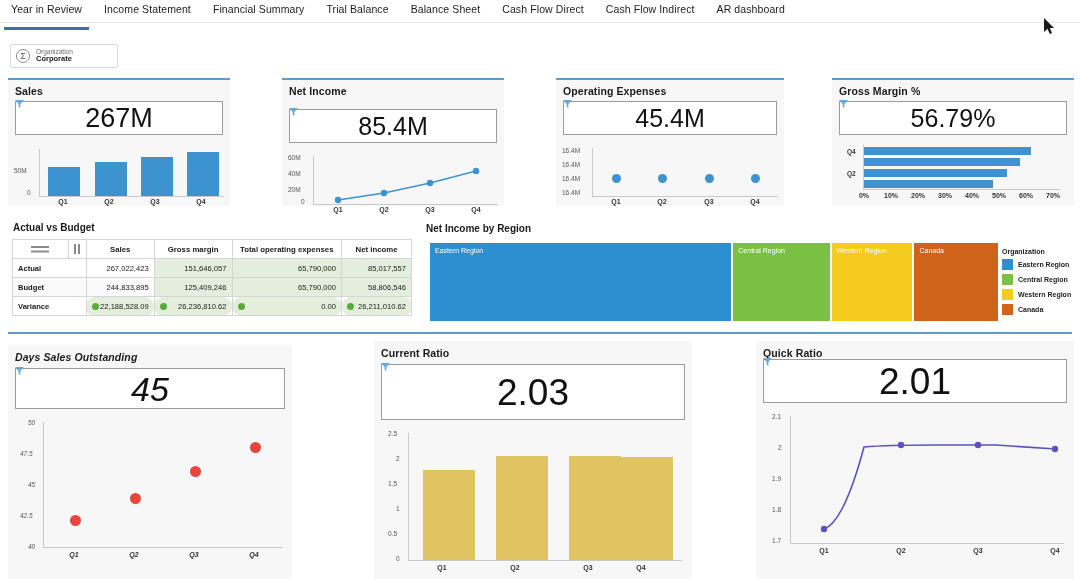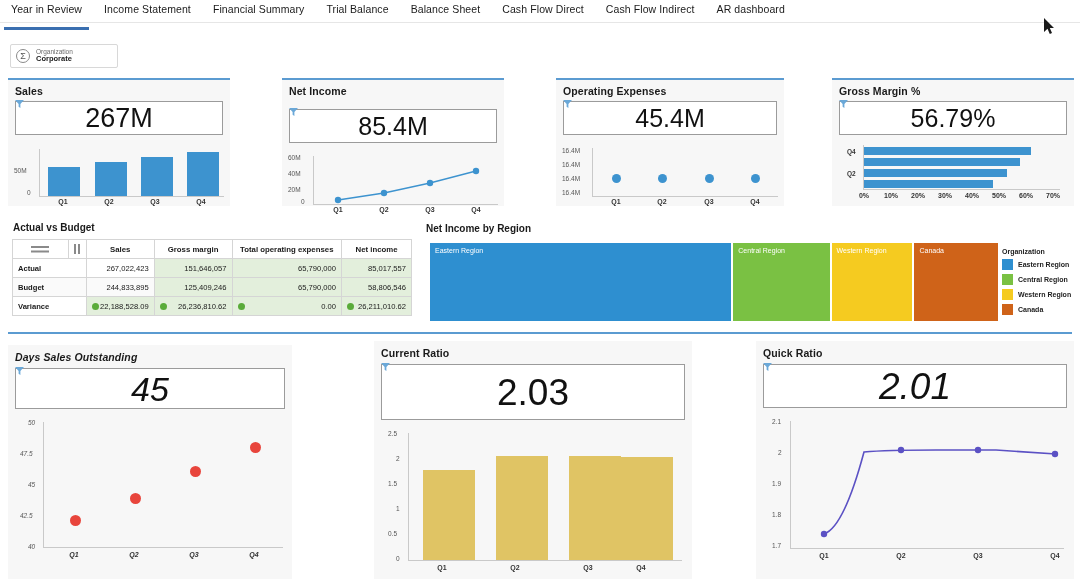--- a/index.html
+++ b/index.html
@@ -78,21 +78,21 @@
   .tbl th, .tbl td {
     border: 1px solid #d5d5d5; padding: 3px 5px; height: 19px;
     color: #1a1a1a; font-weight: normal; background: #ffffff;
   }
   .tbl th { background: #ffffff; font-weight: bold; text-align: center; font-size: 7.8px; }
   .tbl td.rowlab { font-weight: bold; text-align: left; width: 56px; }
   .tbl td.num { text-align: right; }
   .tbl td.green { background: #e3efdc; }
   .tbl tr.budget td.rowlab,
   .tbl tr.budget td.white { background: #fafafa; }
-  .tbl tr.variance td { background: #e3efdc; }
+  .tbl tr.variance td { background: #e3efdc; border-radius: 9px; }
   .dotg {
     display: inline-block; width: 7px; height: 7px; border-radius: 50%;
     background: #5aab3a; float: left; margin-top: 1px;
   }
   .icon-rows, .icon-cols { display: inline-block; vertical-align: middle; }
 
   
   .tm { position: absolute; display: flex; height: 100%; }
   .tm-cell { position: relative; height: 100%; }
   .tm-cell span {
@@ -413,21 +413,21 @@
     </div>
     <div class="xlab" style="left:27px; top:132px; width:66px;">Q1</div>
     <div class="xlab" style="left:100px; top:132px; width:66px;">Q2</div>
     <div class="xlab" style="left:173px; top:132px; width:66px;">Q3</div>
     <div class="xlab" style="left:226px; top:132px; width:66px;">Q4</div>
   </div>
 </div>
 
 <div class="card" style="left:756px; top:341px; width:318px; height:238px;">
   <div class="card-title" style="padding-top:6px;">Quick Ratio</div>
-  <div class="kpi-wrap" style="margin-top:5px;font-style:italic;">
+  <div class="kpi-wrap" style="">
     <svg class="funnel" viewBox="0 0 10 9">
       <polygon points="0,0 10,0 6,4.5 6,9 4,7.5 4,4.5" fill="#6aa8d8"></polygon>
     </svg>
     <div class="kpi-box" style="height:44px;">
       <div class="kpi-val" style="font-size:37px;">2.01</div>
     </div>
   </div>
   <div class="plot" style="margin:12px 8px 0 8px; height:168px;">
     <div class="ax-lbl" style="left:8px; top:-2px;">2.1</div>
     <div class="ax-lbl" style="left:14px; top:29px;">2</div>

